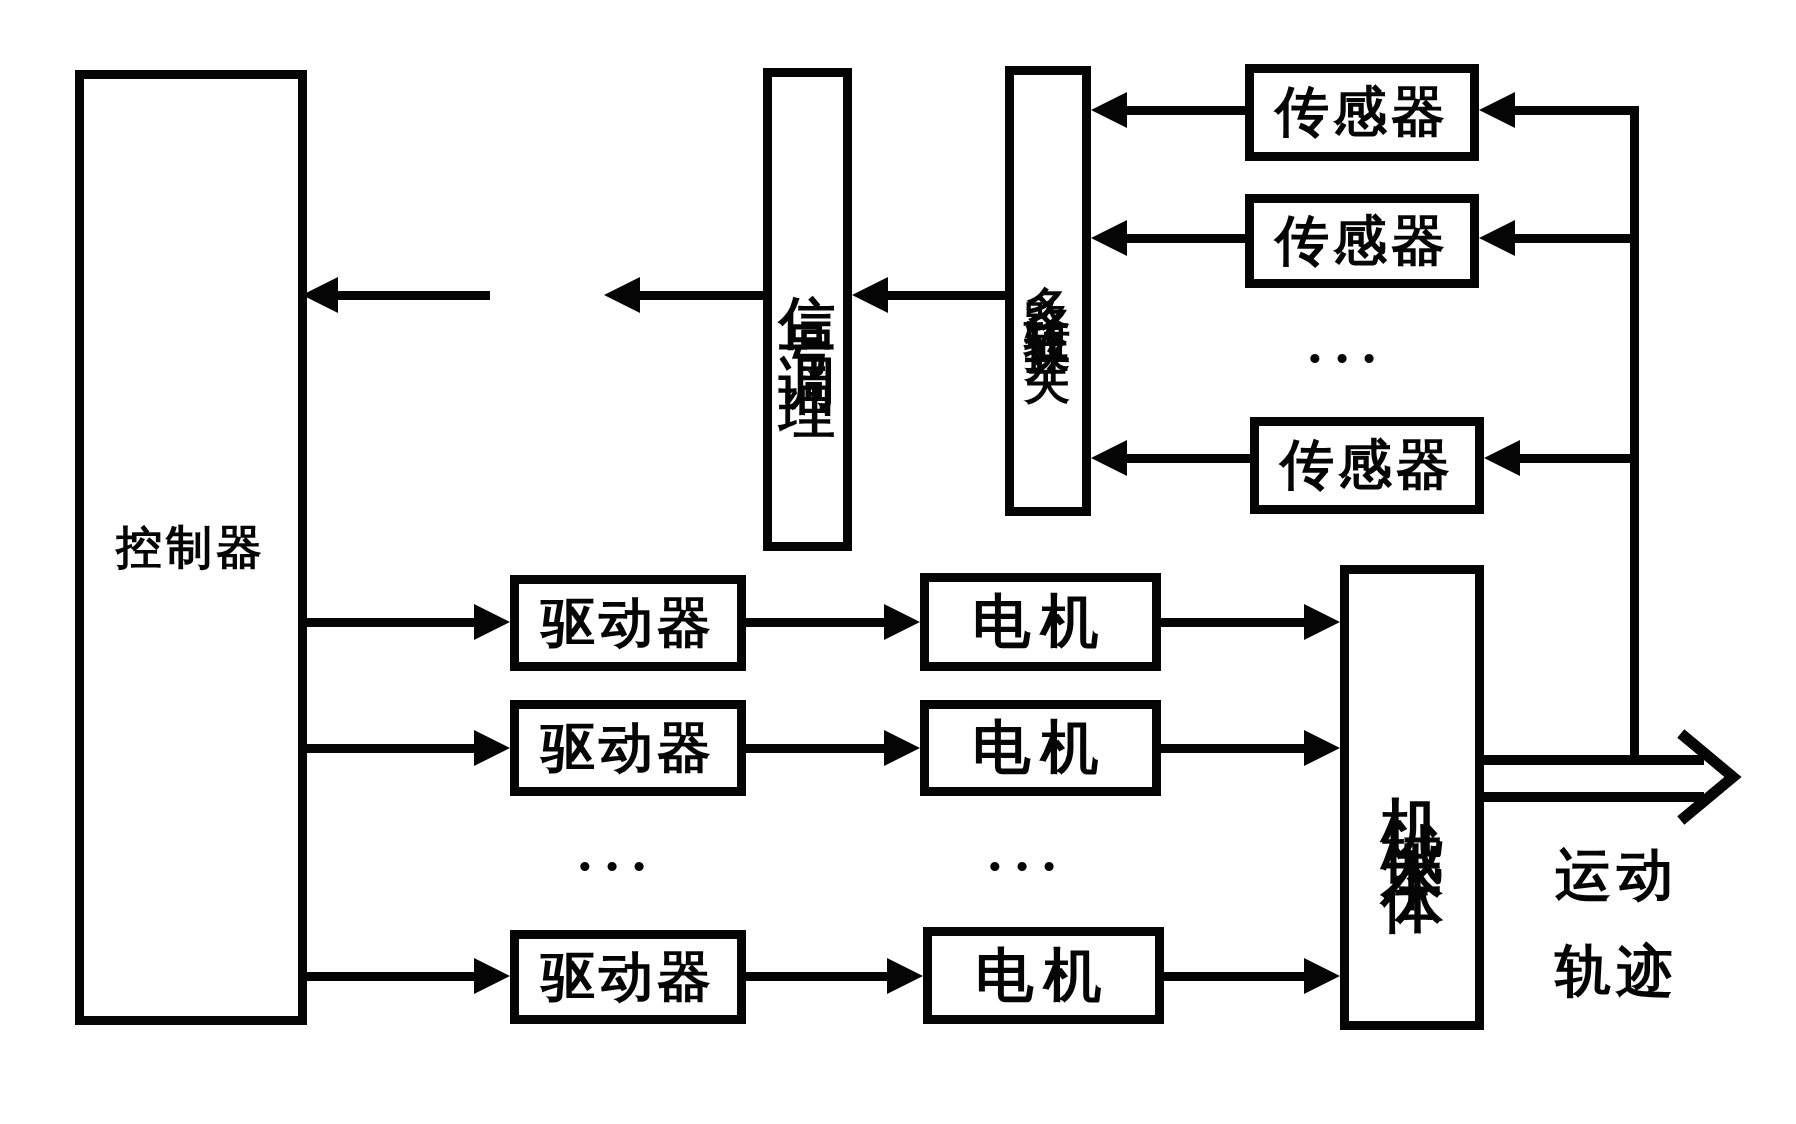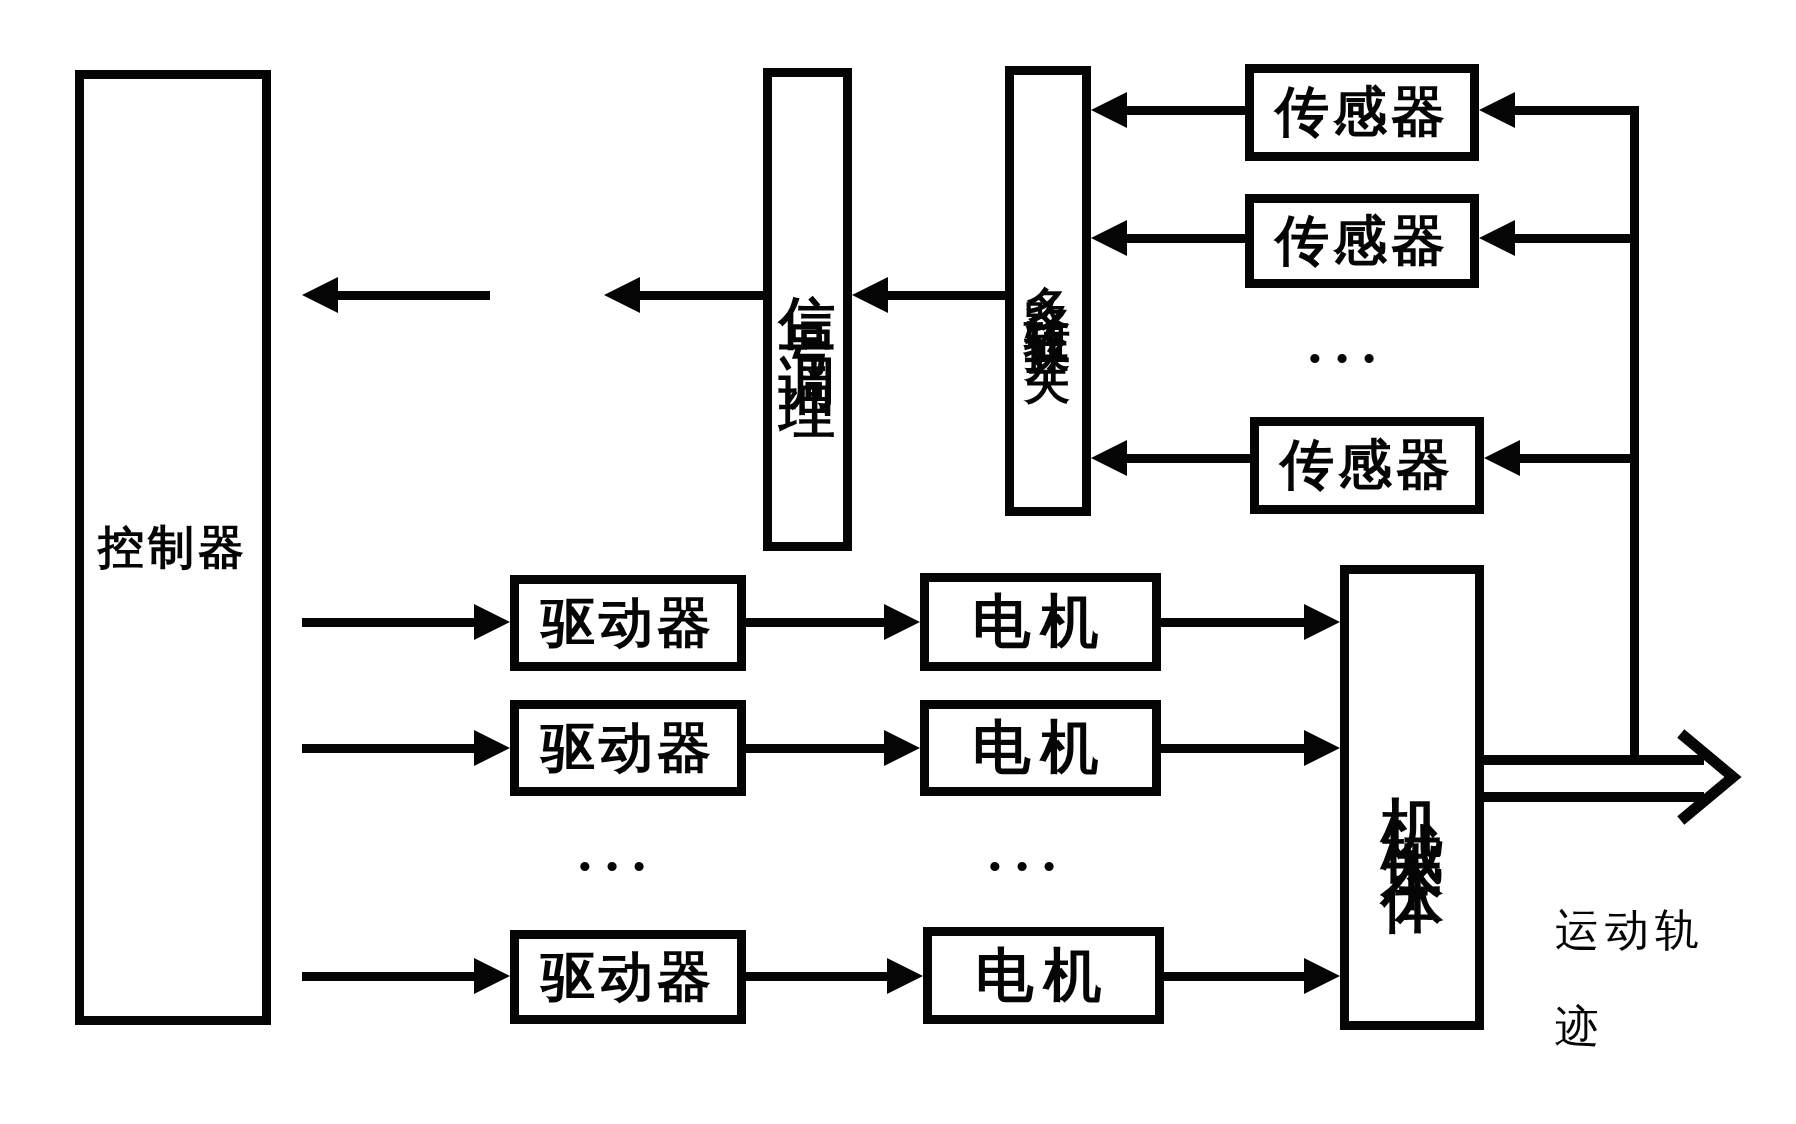--- a/index.html
+++ b/index.html
@@ -47,31 +47,31 @@
     width: 130px;
     text-align: center;
     font-size: 32px;
     line-height: 32px;
     font-weight: 700;
     letter-spacing: 16px;
     color: #050505;
   }
   .out-label {
     position: absolute;
-    left: 1555px; top: 882px;
+    left: 1555px; top: 827px;
     width: 168px;
-    font-size: 44px;
-    font-weight: 400;
+    font-size: 56px;
+    font-weight: 700;
     line-height: 96px;
     letter-spacing: 6px;
     word-break: break-all;
     color: #050505;
   }
   
-  #controller { left:75px;  top:70px;  width:196px; height:955px; font-size:46px; letter-spacing:4px; }
+  #controller { left:75px;  top:70px;  width:232px; height:955px; font-size:46px; letter-spacing:4px; }
   #ad         { left:490px; top:70px;  width:114px; height:478px; font-size:60px; }
   #sigcond    { left:763px; top:68px;  width:89px;  height:483px; font-size:56px; letter-spacing:30px; }
   #mux        { left:1005px;top:66px;  width:86px;  height:450px; font-size:46px; letter-spacing:14px; }
   #sensor1    { left:1245px;top:64px;  width:234px; height:97px;  font-size:54px; letter-spacing:4px; }
   #sensor2    { left:1245px;top:194px; width:234px; height:94px;  font-size:54px; letter-spacing:4px; }
   #sensor3    { left:1250px;top:417px; width:234px; height:97px;  font-size:54px; letter-spacing:4px; }
   #driver1    { left:510px; top:575px; width:236px; height:96px;  font-size:54px; letter-spacing:4px; }
   #driver2    { left:510px; top:700px; width:236px; height:96px;  font-size:54px; letter-spacing:4px; }
   #driver3    { left:510px; top:930px; width:236px; height:94px;  font-size:54px; letter-spacing:4px; }
   #motor1     { left:920px; top:573px; width:241px; height:98px;  font-size:58px; letter-spacing:10px; }

